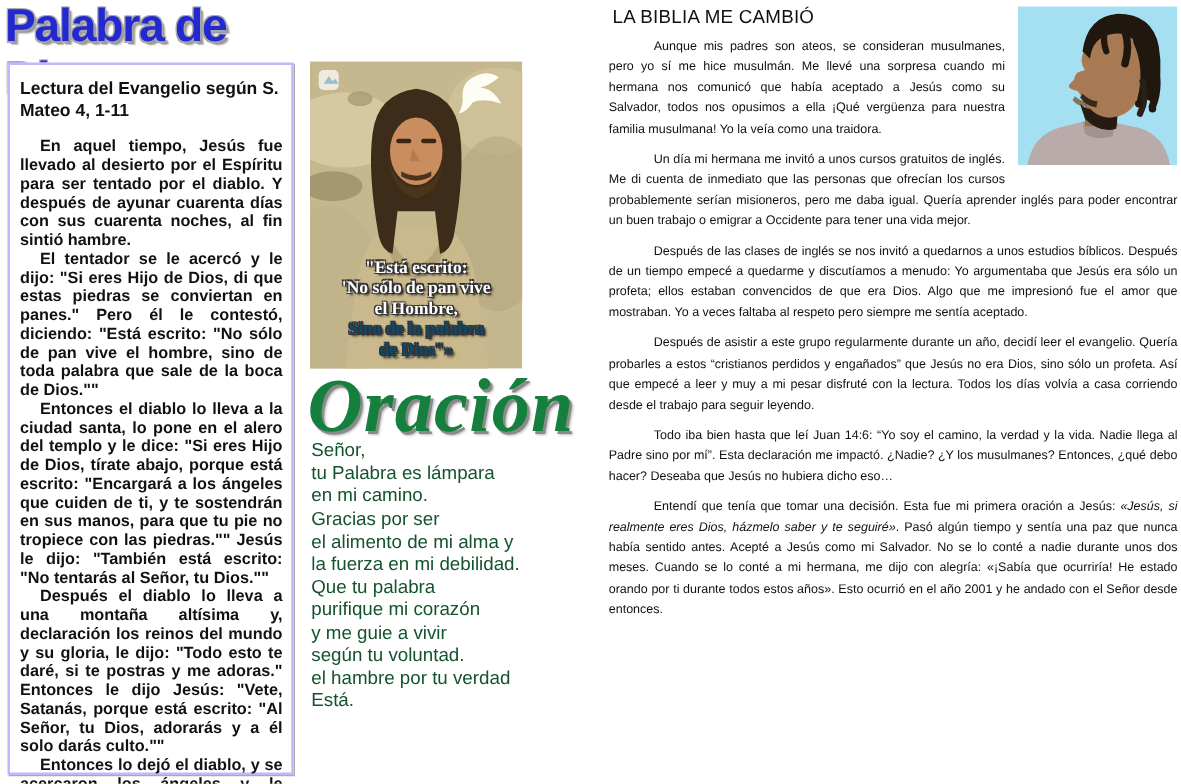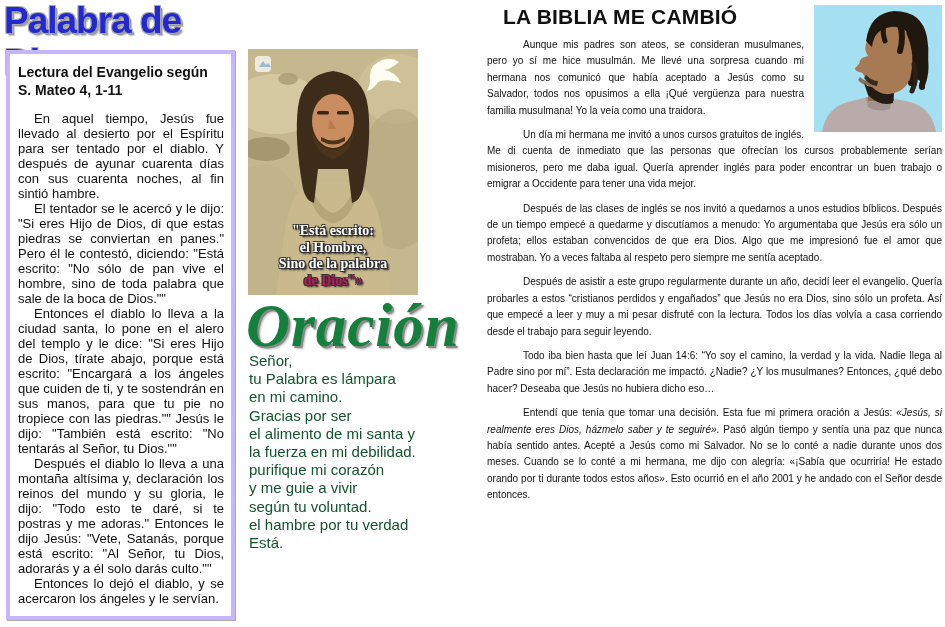--- a/index.html
+++ b/index.html
@@ -9,57 +9,57 @@
   }
   
   .main-title{
     position:absolute;left:4px;top:0px;width:240px;
     font-size:37px;font-weight:bold;letter-spacing:-1px;
     color:#2328d0;
     text-shadow:-1px -1px 0 #a9a9a9,1px -1px 0 #a9a9a9,-1px 1px 0 #a9a9a9,2px 2px 0 #9a9a9a,3px 3px 1px #c0c0c0;
   }
   .gospel-box{
     position:absolute;left:6px;top:50px;width:229px;height:570px;
-    border:4px solid #c4b5fd;box-shadow:1px 1px 0 #aaa;
+    border:2px solid #c4b5fd;box-shadow:1px 1px 0 #aaa;
     box-sizing:border-box;padding:10px 7px 6px 8px;background:#fff;
   }
   .gospel-heading{font-size:14px;font-weight:bold;line-height:1.25;margin:0 0 12px 0;}
   .gpara{
     font-size:13px;line-height:15px;text-align:justify;text-indent:16px;
-    margin:0;hyphens:auto;-webkit-hyphens:auto;
+    margin:0;hyphens:auto;font-weight:bold;-webkit-hyphens:auto;
   }
   
   .jesus-card{
     position:absolute;left:248px;top:49px;width:170px;height:246px;overflow:hidden;
   }
   .jesus-card svg{position:absolute;left:0;top:0;}
   .jesus-overlay{
     position:absolute;left:0;bottom:6px;width:100%;text-align:center;
     font-family:"Liberation Serif",serif;font-weight:bold;font-size:14px;line-height:16.5px;
   }
   .jesus-overlay div{
     text-shadow:-1px -1px 0 #333,1px -1px 0 #333,-1px 1px 0 #333,1px 1px 0 #333,2px 2px 2px #000;
   }
   .jesus-overlay div:nth-child(-n+3){color:#ffffff;}
-  .jesus-overlay div:nth-child(n+4){color:#be185d;}
+  .jesus-overlay div:nth-child(n+4){color:#0c4a6e;}
   .oracion-title{
     position:absolute;left:246px;top:291px;
     font-family:"Liberation Serif",serif;font-style:italic;font-weight:bold;
     font-size:61px;color:#15803d;letter-spacing:1px;
     text-shadow:2px 2px 0 #8a8a8a,3px 3px 2px #bdbdbd;
   }
   .prayer{
     position:absolute;left:249px;top:352px;width:210px;
     font-size:15px;line-height:18.2px;color:#14532d;
   }
   
   .testimony{
     position:absolute;left:487px;top:5px;width:455px;height:618px;
   }
-  .testimony-heading{font-size:21px;font-weight:bold;margin:0 0 8px 16px;letter-spacing:.2px;}
+  .testimony-heading{font-size:15px;font-weight:normal;margin:0 0 8px 3px;letter-spacing:.2px;}
   .portrait{
     float:right;width:128px;height:127px;margin:0 0 8px 10px;overflow:hidden;
   }
   .tpara{
     font-size:10px;line-height:16.4px;text-align:justify;text-indent:36px;
     margin:0 0 8px 0;hyphens:auto;-webkit-hyphens:auto;
   }
   .tpara i{font-style:italic;}
 </style>
 </head>
@@ -101,35 +101,37 @@
     <path d="M64 82 Q66 104 85 110 Q104 104 106 82 Q100 100 85 101 Q70 100 64 82 Z" fill="#4a351c"></path>
     <path d="M73 88 Q85 95 97 88 L97 92 Q85 99 73 92 Z" fill="#4a351c"></path>
 
     <path d="M126 16 q14 -11 25 -3 q-8 7 -15 8 q11 1 17 13 q-15 -5 -23 -1 q-4 7 -11 9 q4 -8 3 -14 q0 -8 4 -12 z" fill="#fdfdf4"></path>
 
     <rect x="7" y="7" width="16" height="16" rx="4" fill="#ffffff" opacity="0.7"></rect>
     <path d="M11 18 l4 -6 l3 4 l2 -2 l3 4 z" fill="#8fb6c9" opacity="0.9"></path>
   </svg>
   <div class="jesus-overlay">
       <div>"Está escrito:</div>
+      <div>'No sólo de pan vive</div>
       <div>el Hombre,</div>
       <div>Sino de la palabra</div>
       <div>de Dios"»</div>
     </div>
 </div>
 
 <div class="oracion-title">Oración</div>
 
 <div class="prayer">
     <div class="prayer-line">Señor,</div>
     <div class="prayer-line">tu Palabra es lámpara</div>
     <div class="prayer-line">en mi camino.</div>
     <div class="prayer-line">Gracias por ser</div>
-    <div class="prayer-line">el alimento de mi santa y</div>
+    <div class="prayer-line">el alimento de mi alma y</div>
     <div class="prayer-line">la fuerza en mi debilidad.</div>
+    <div class="prayer-line">Que tu palabra</div>
     <div class="prayer-line">purifique mi corazón</div>
     <div class="prayer-line">y me guie a vivir</div>
     <div class="prayer-line">según tu voluntad.</div>
     <div class="prayer-line">el hambre por tu verdad</div>
     <div class="prayer-line">Está.</div>
   </div>
 
 <div class="testimony">
   <div class="portrait">
     <svg width="128" height="127" viewBox="0 0 128 127">

